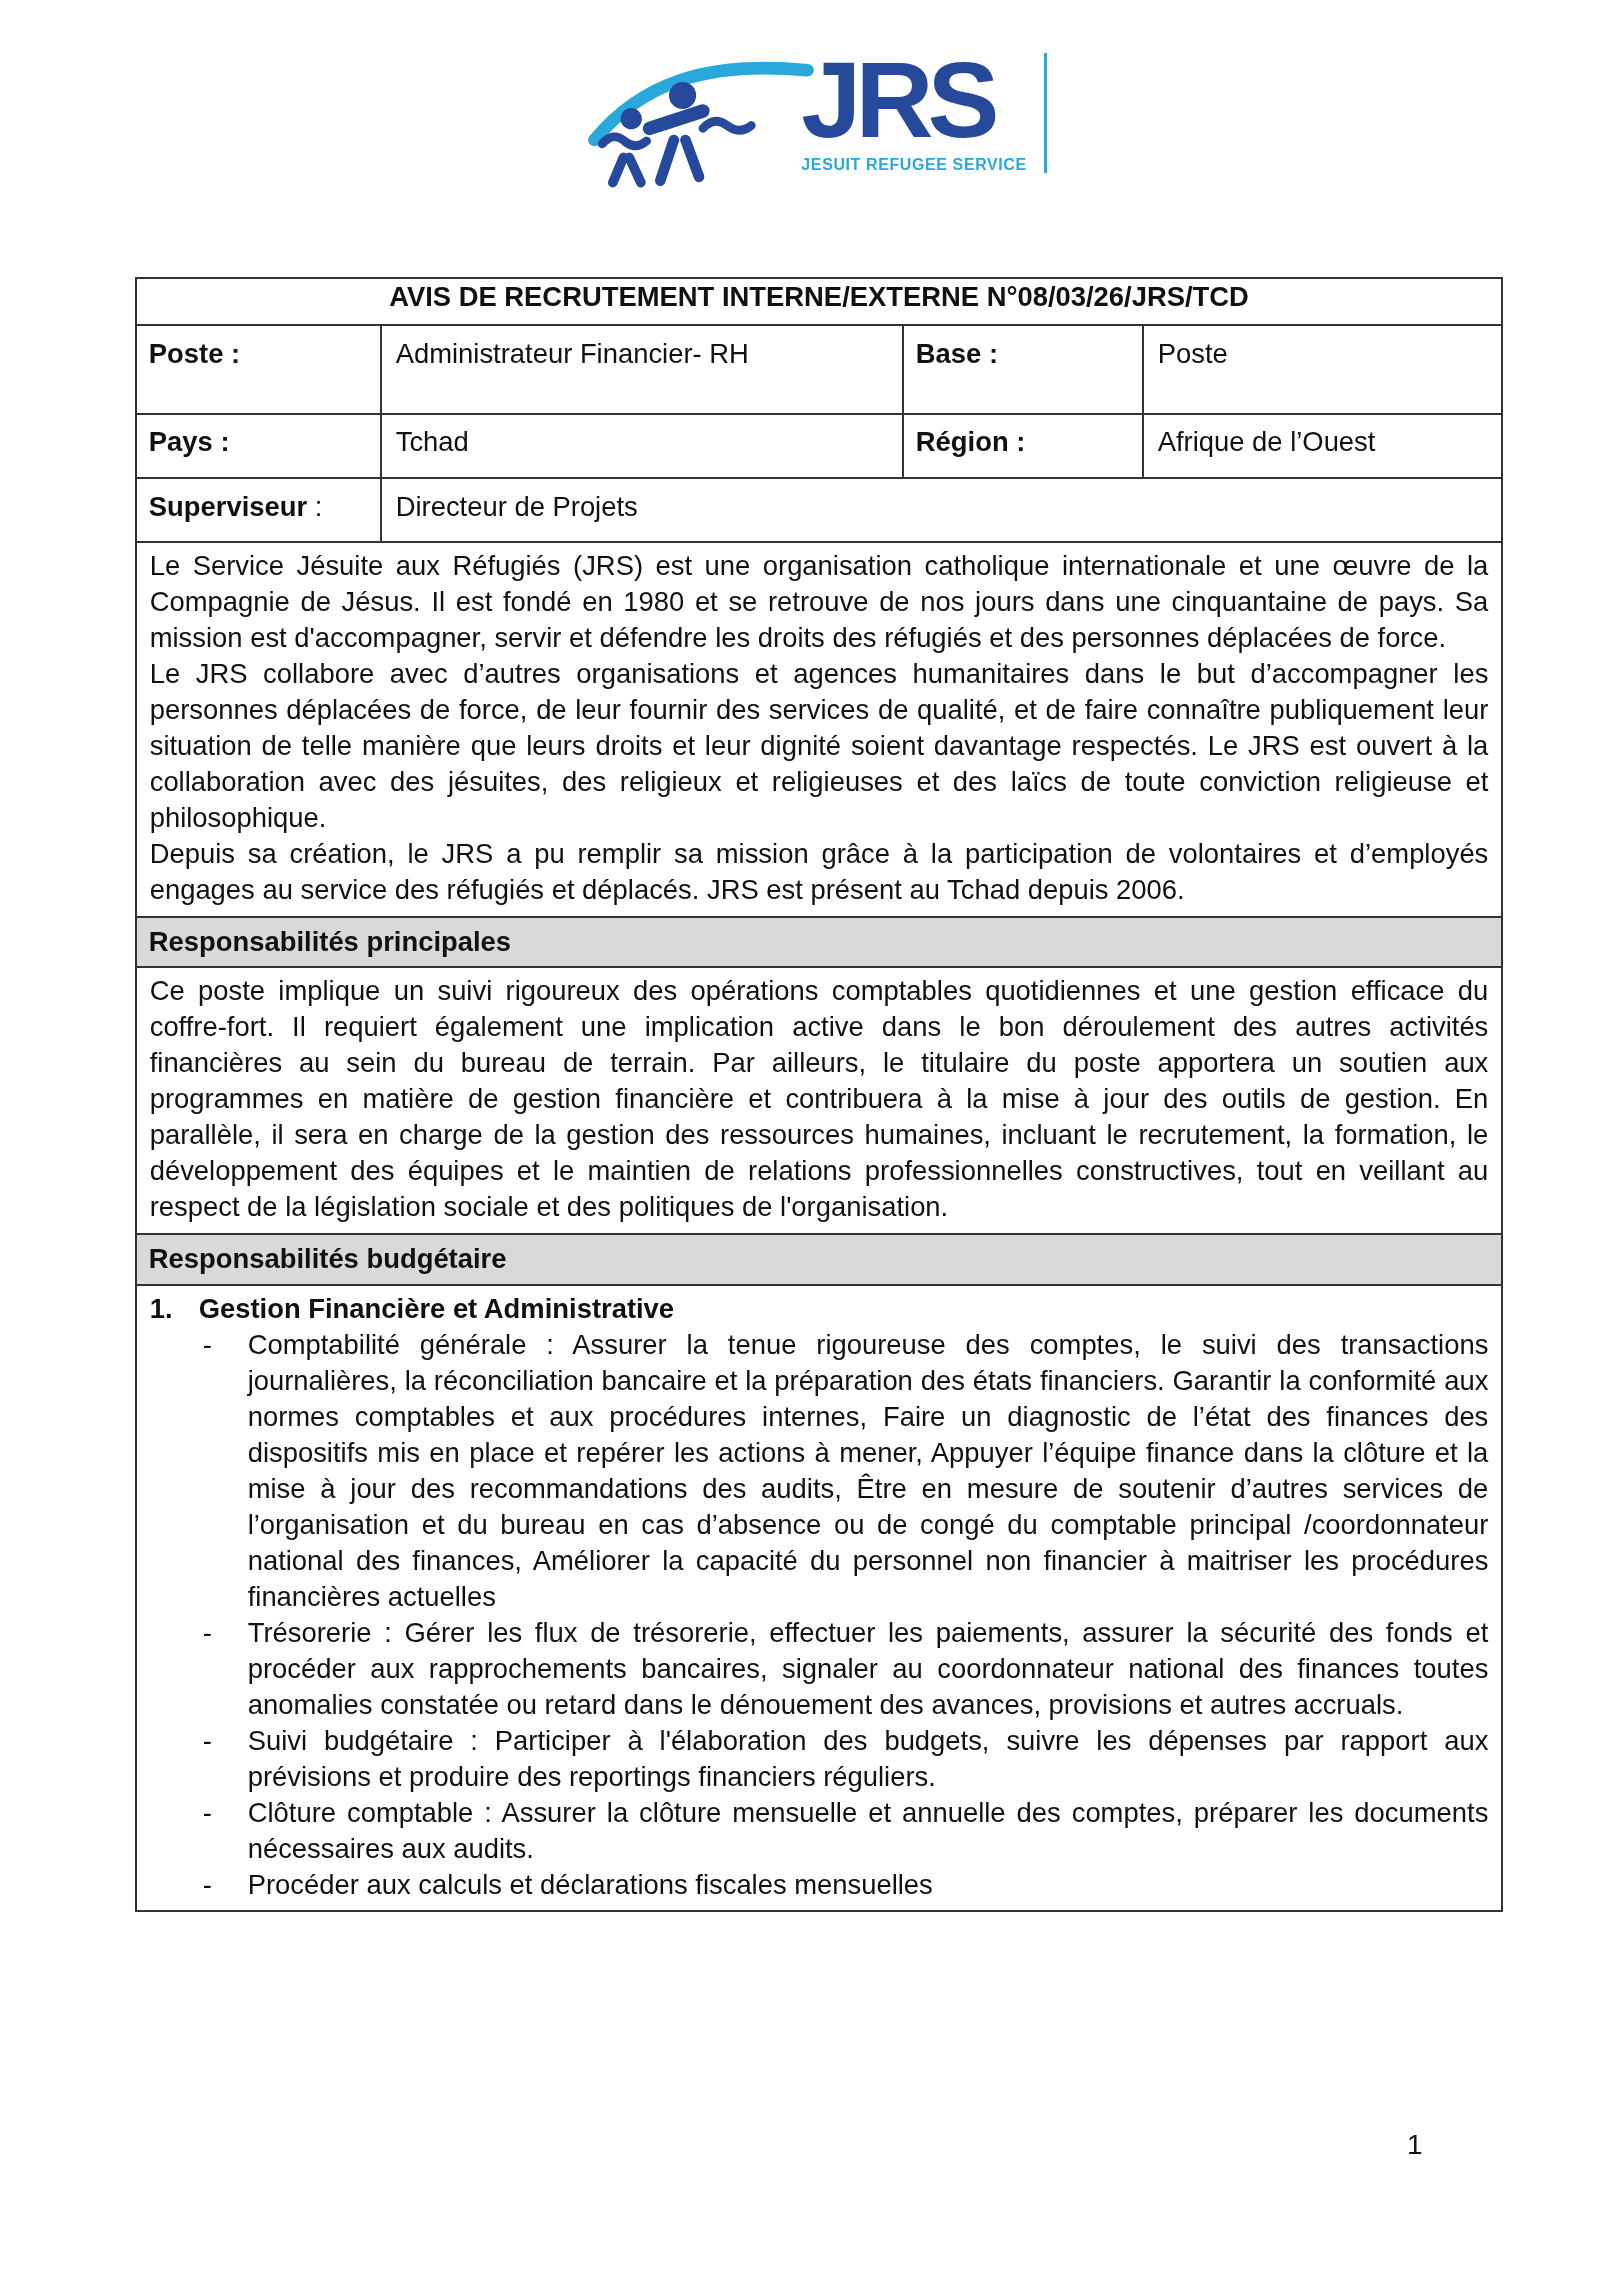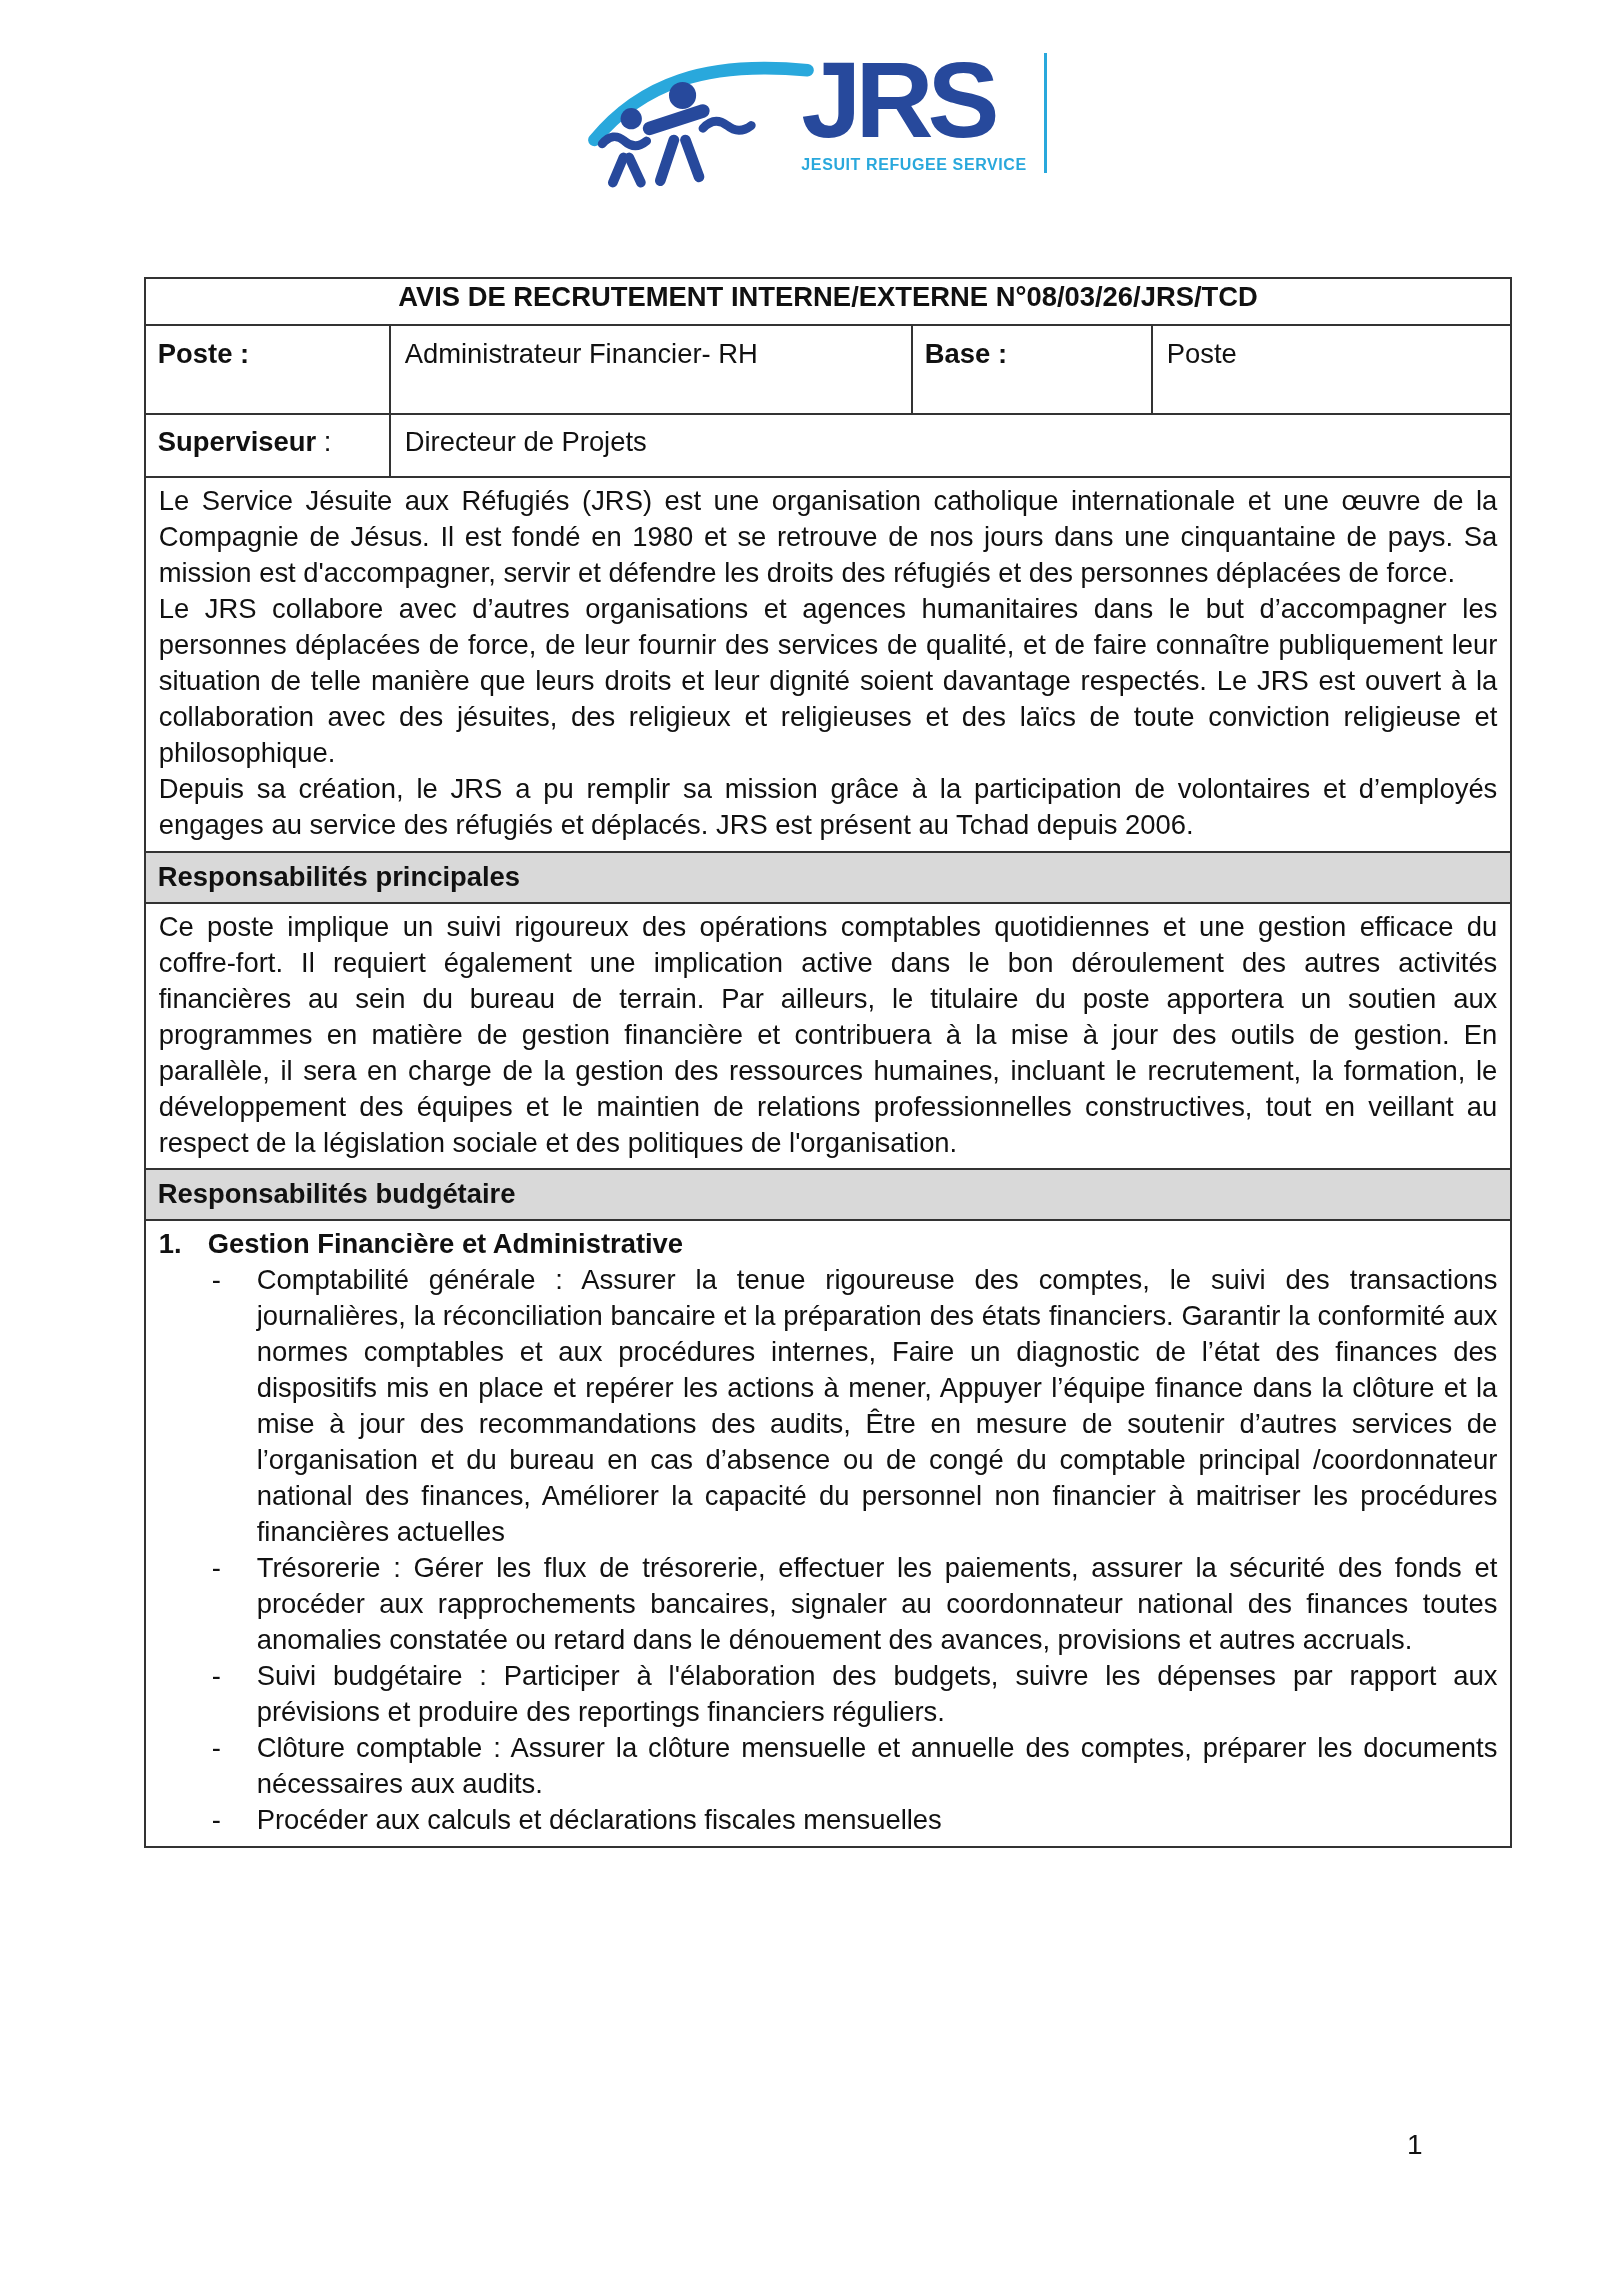--- a/index.html
+++ b/index.html
@@ -64,21 +64,20 @@
 
   
   table.doc {
     position: absolute;
     top: 277px;
     left: 135px;
     width: 1366px;
     border-collapse: collapse;
     table-layout: fixed;
     border: 2.9px solid #333333;
-    margin-left: 9px;
   }
   table.doc td {
     border: 2px solid #333333;
     font-size: 27.4px;
     vertical-align: top;
     word-wrap: break-word;
   }
   td.title-cell {
     height: 41px;
     text-align: center;
@@ -176,20 +175,26 @@
       <td colspan="4" class="title-cell">AVIS DE RECRUTEMENT INTERNE/EXTERNE N°08/03/26/JRS/TCD</td>
     </tr>
 
     <tr class="row-poste">
       <td class="lbl">Poste :</td>
       <td class="val">Administrateur Financier- RH</td>
       <td class="lbl">Base :</td>
       <td class="val">Poste</td>
     </tr>
 
+    <tr class="row-pays">
+      <td class="lbl">Pays :</td>
+      <td class="val">Tchad</td>
+      <td class="lbl">Région :</td>
+      <td class="val">Afrique de l’Ouest</td>
+    </tr>
 
     <tr class="row-sup">
       <td class="lbl"><span>Superviseur</span><span class="colon-normal"> :</span></td>
       <td colspan="3" class="val">Directeur de Projets</td>
     </tr>
 
     <tr>
       <td colspan="4" class="body-cell">
         <p>Le Service Jésuite aux Réfugiés (JRS) est une organisation catholique internationale et une œuvre de la Compagnie de Jésus. Il est fondé en 1980 et se retrouve de nos jours dans une cinquantaine de pays. Sa mission est d'accompagner, servir et défendre les droits des réfugiés et des personnes déplacées de force.</p>
         <p>Le JRS collabore avec d’autres organisations et agences humanitaires dans le but d’accompagner les personnes déplacées de force, de leur fournir des services de qualité, et de faire connaître publiquement leur situation de telle manière que leurs droits et leur dignité soient davantage respectés. Le JRS est ouvert à la collaboration avec des jésuites, des religieux et religieuses et des laïcs de toute conviction religieuse et philosophique.</p>

